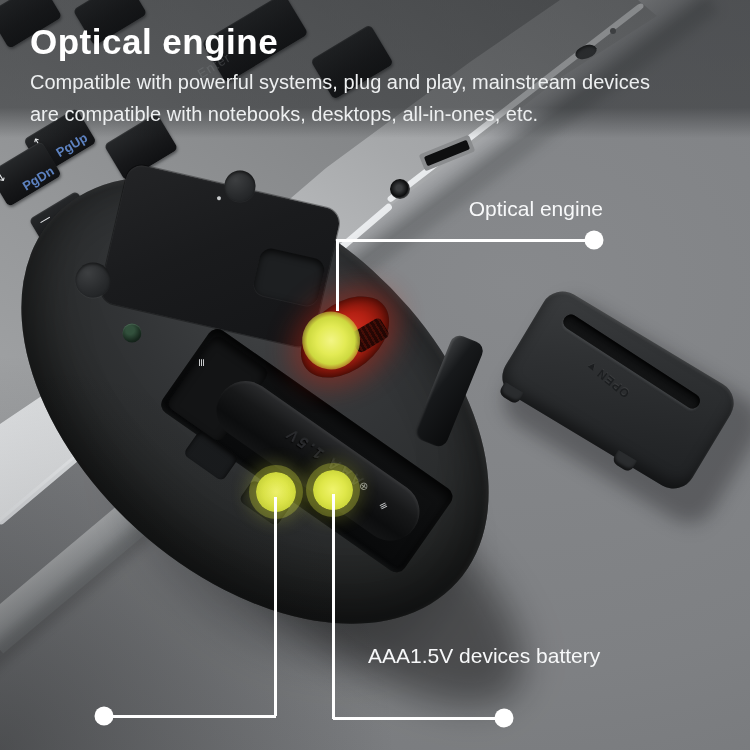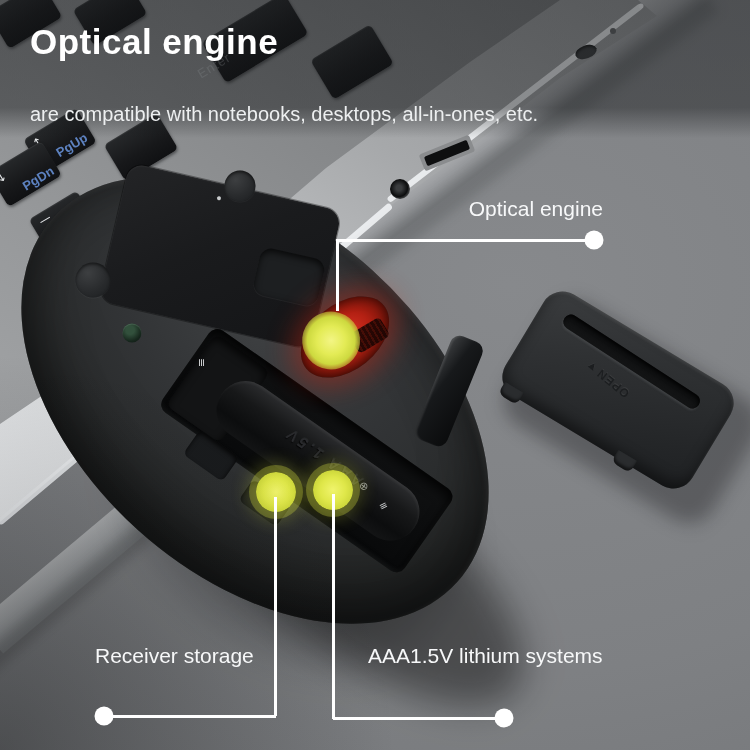--- a/index.html
+++ b/index.html
@@ -208,34 +208,34 @@
       <span class="tri">▼</span>
     </div>
     <div class="cover-clip" style="left:8px;"></div>
     <div class="cover-clip" style="left:140px;"></div>
   </div>
 
   <div class="abs vignette-bl"></div>
 
   <div class="abs header-band"></div>
   <div class="abs title">Optical engine</div>
+  <div class="abs subtitle sub1">Compatible with powerful systems, plug and play, mainstream devices</div>
   <div class="abs subtitle sub2">are compatible with notebooks, desktops, all-in-ones, etc.</div>
 
   <div class="abs co-label" style="left:403px;top:194px;width:200px;text-align:right;">Optical engine</div>
   <div class="abs co-line" style="left:337px;top:239px;width:257px;height:3px;"></div>
   <div class="abs co-line" style="left:336px;top:239px;width:3px;height:72px;"></div>
   <div class="abs co-dot" style="left:594px;top:240px;"></div>
 
   <div class="abs co-label" style="left:95px;top:641px;">
-    <div>Receiver storage</div>
   </div>
   <div class="abs co-line" style="left:274px;top:497px;width:3px;height:219px;"></div>
   <div class="abs co-line" style="left:104px;top:715px;width:172px;height:3px;"></div>
   <div class="abs co-dot" style="left:104px;top:716px;"></div>
 
   <div class="abs co-label" style="left:368px;top:641px;">
-    <div>AAA1.5V lithium systems</div>
+    <div>AAA1.5V devices battery</div>
   </div>
   <div class="abs co-line" style="left:332px;top:494px;width:3px;height:225px;"></div>
   <div class="abs co-line" style="left:333px;top:717px;width:171px;height:3px;"></div>
   <div class="abs co-dot" style="left:504px;top:718px;"></div>
 
 </div>
 
 </body></html>

